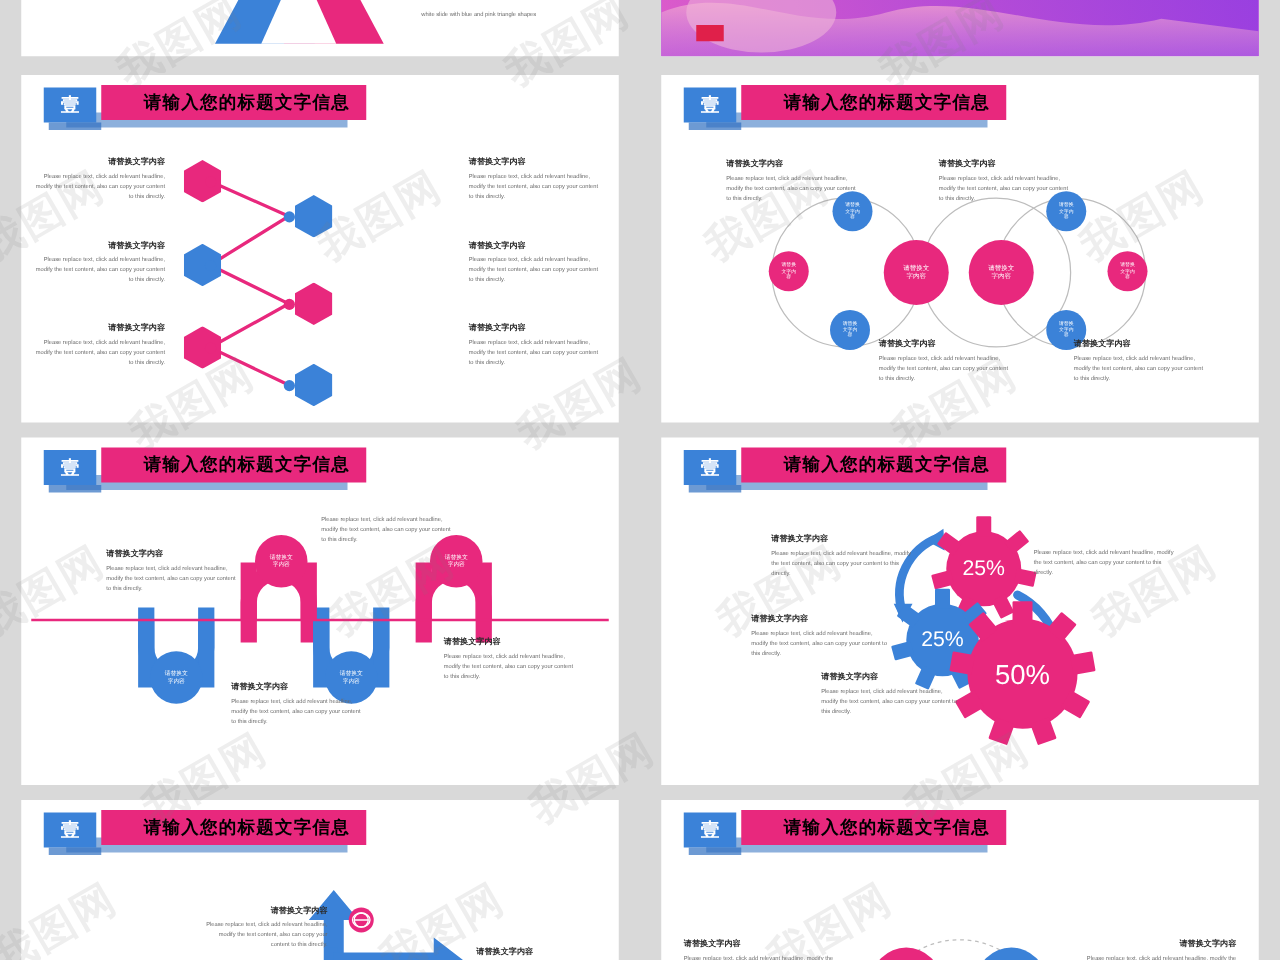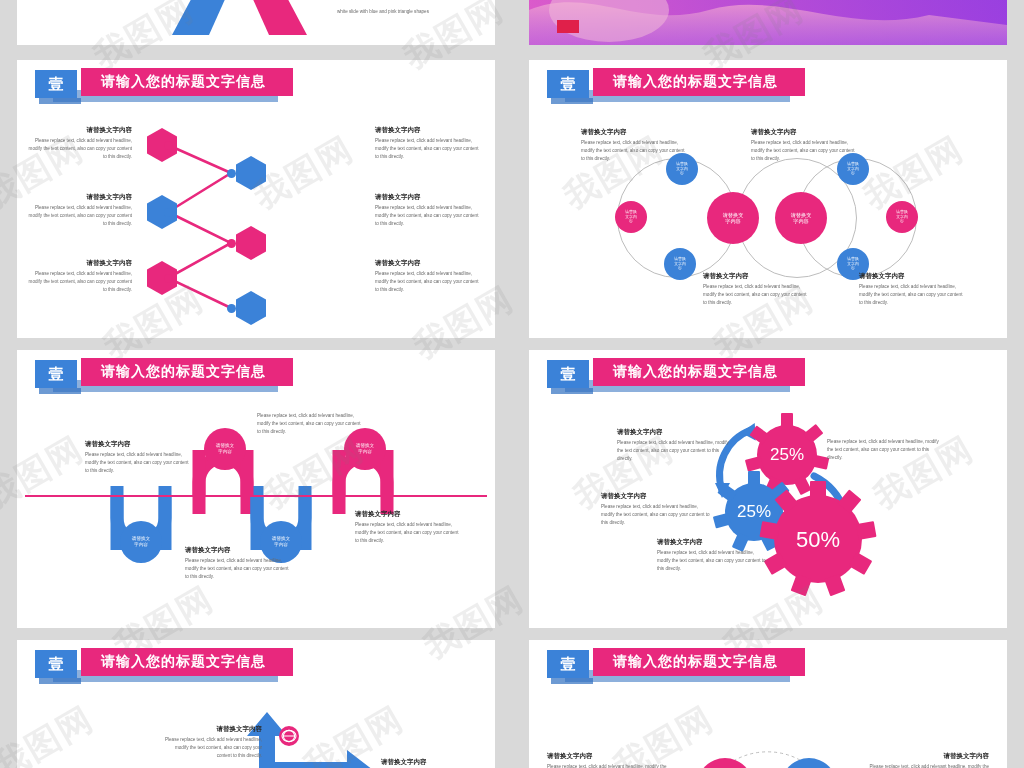--- a/index.html
+++ b/index.html
@@ -47,21 +47,21 @@
   .tb-num::after{
     content:""; position:absolute; left:4px; top:28px; width:42px; height:6px;
     background:#2f6fc0; opacity:.7;
   }
   .tb-bar {
     position:absolute; left:46px; top:-2px; width:212px; height:28px;
     background:#e8287d; z-index:2;
     display:flex; align-items:center;
   }
   .tb-bar span {
-    color:#ffffff; font-size:14px; font-weight:bold; padding-left:20px;
+    color:#000000; font-size:14px; font-weight:bold; padding-left:34px;
     letter-spacing:1px; white-space:nowrap;
   }
 
   
   .tx-h { font-size:6.5px; font-weight:bold; color:#2b2b2b; margin-bottom:3px; line-height:1.2; }
   .tx-b { font-size:4.6px; color:#6a6a6a; line-height:1.75; }
   .tx-r { text-align:right; }
   .blk  { position:absolute; width:105px; }
 
   

